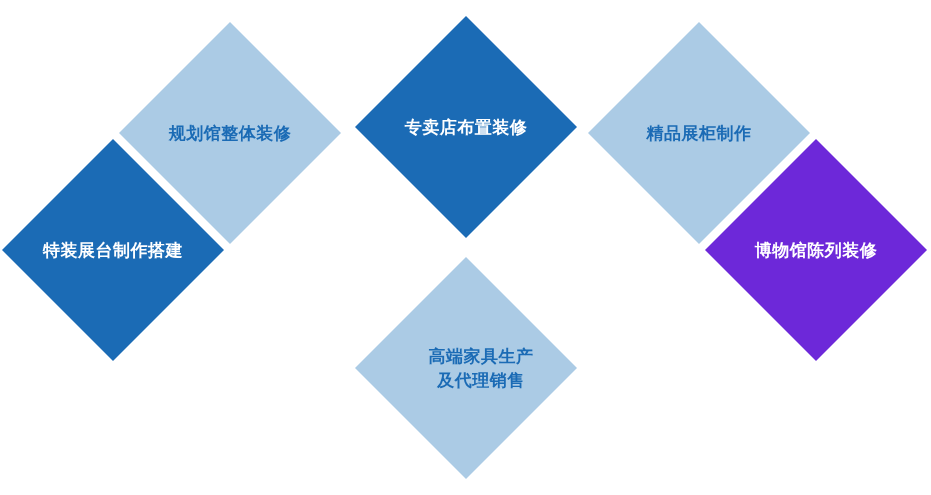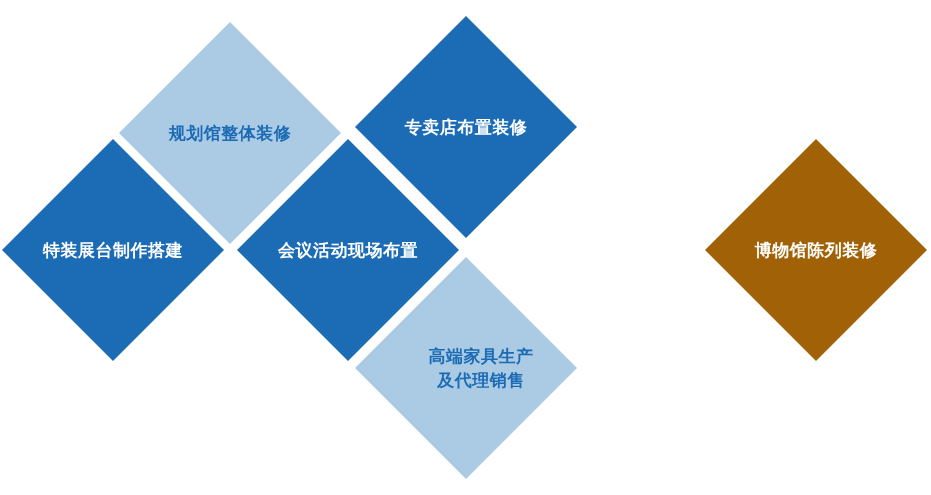--- a/index.html
+++ b/index.html
@@ -50,26 +50,26 @@
 </head>
 <body>
 
 <div class="canvas">
   <div class="diamond light" style="left: 119px; top: 22px; background: rgb(171, 203, 229);">
     <span class="label">规划馆整体装修</span>
   </div>
   <div class="diamond dark" style="left: 355px; top: 16px; background: rgb(27, 107, 181);">
     <span class="label">专卖店布置装修</span>
   </div>
+  <div class="diamond light" style="left: 588px; top: 22px; background: rgb(171, 203, 229);">
+    <span class="label">精品展柜制作</span>
+  </div>
   <div class="diamond dark" style="left: 2px; top: 139px; background: rgb(27, 107, 181);">
     <span class="label">特装展台制作搭建</span>
   </div>
-  <div class="diamond dark" style="left: 237px; top: 139px; background: rgb(27, 107, 181);">
-    <span class="label">会议活动现场布置</span>
-  </div>
-  <div class="diamond dark" style="left: 705px; top: 139px; background: #a16207;">
+  <div class="diamond dark" style="left: 705px; top: 139px; background: #6d28d9;">
     <span class="label">博物馆陈列装修</span>
   </div>
   <div class="diamond light serif" style="left: 355px; top: 257px; background: rgb(171, 203, 229);">
     <span class="label">高端家具生产
 及代理销售</span>
   </div>
 </div>
 
 </body></html>

